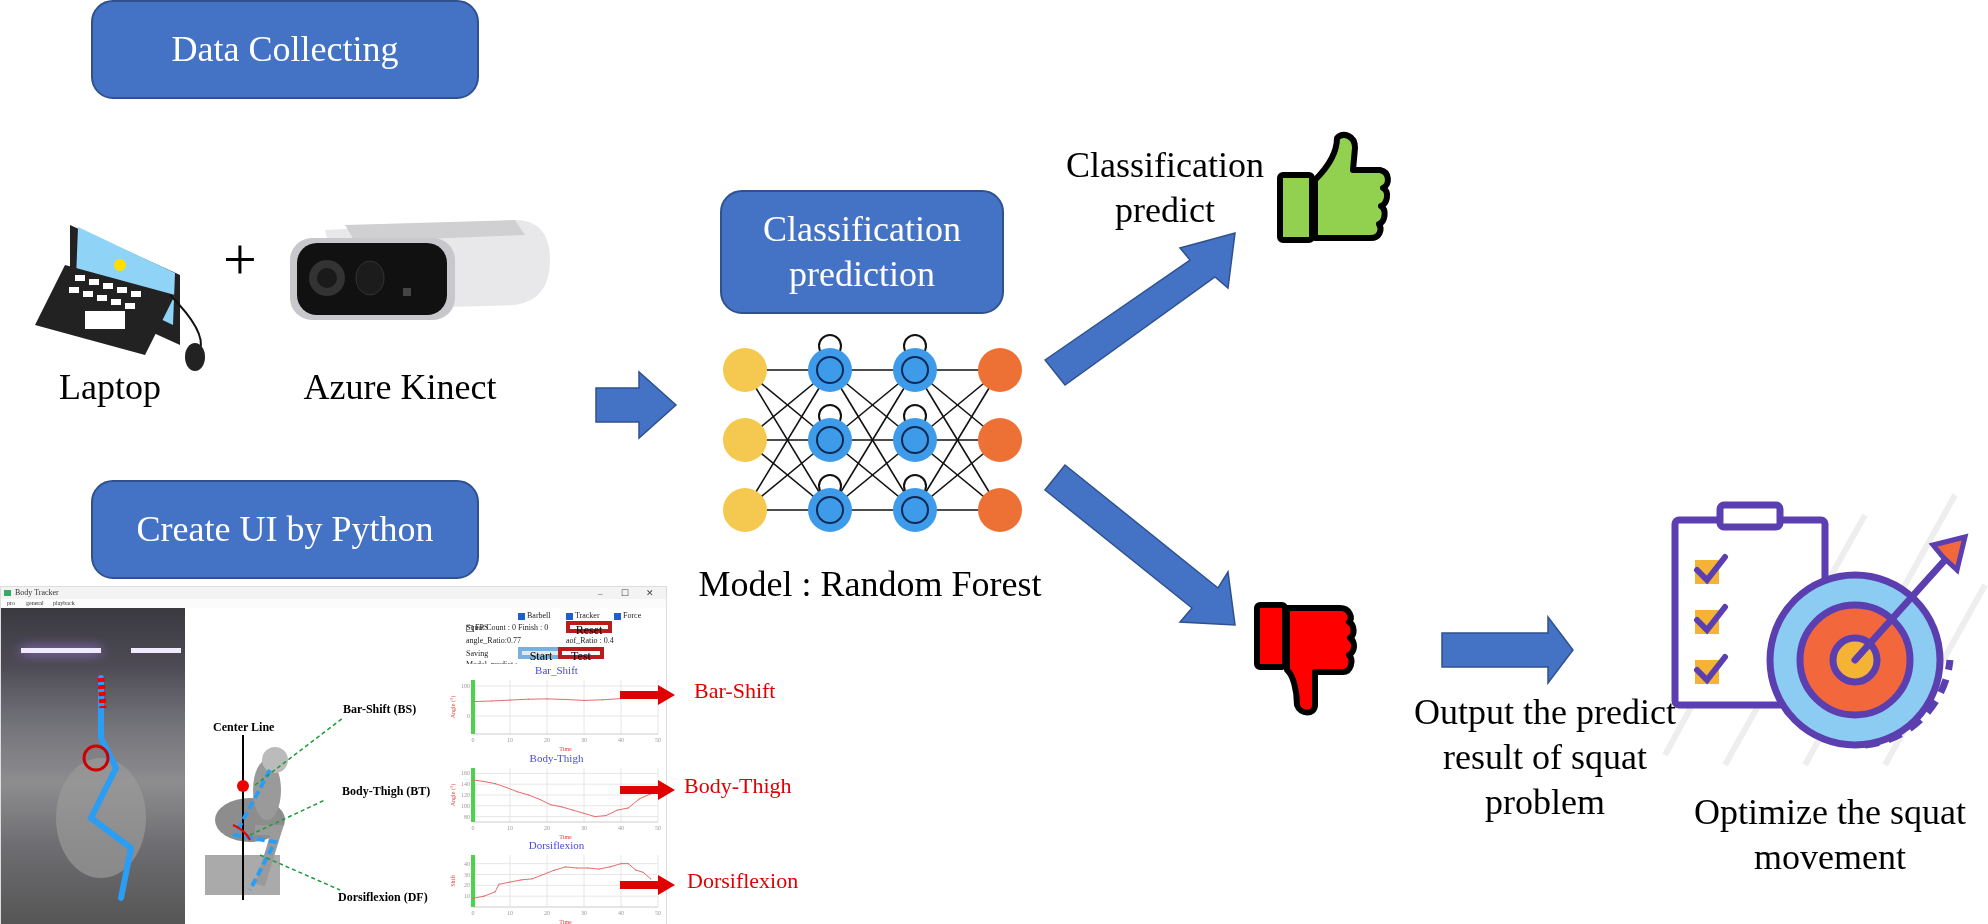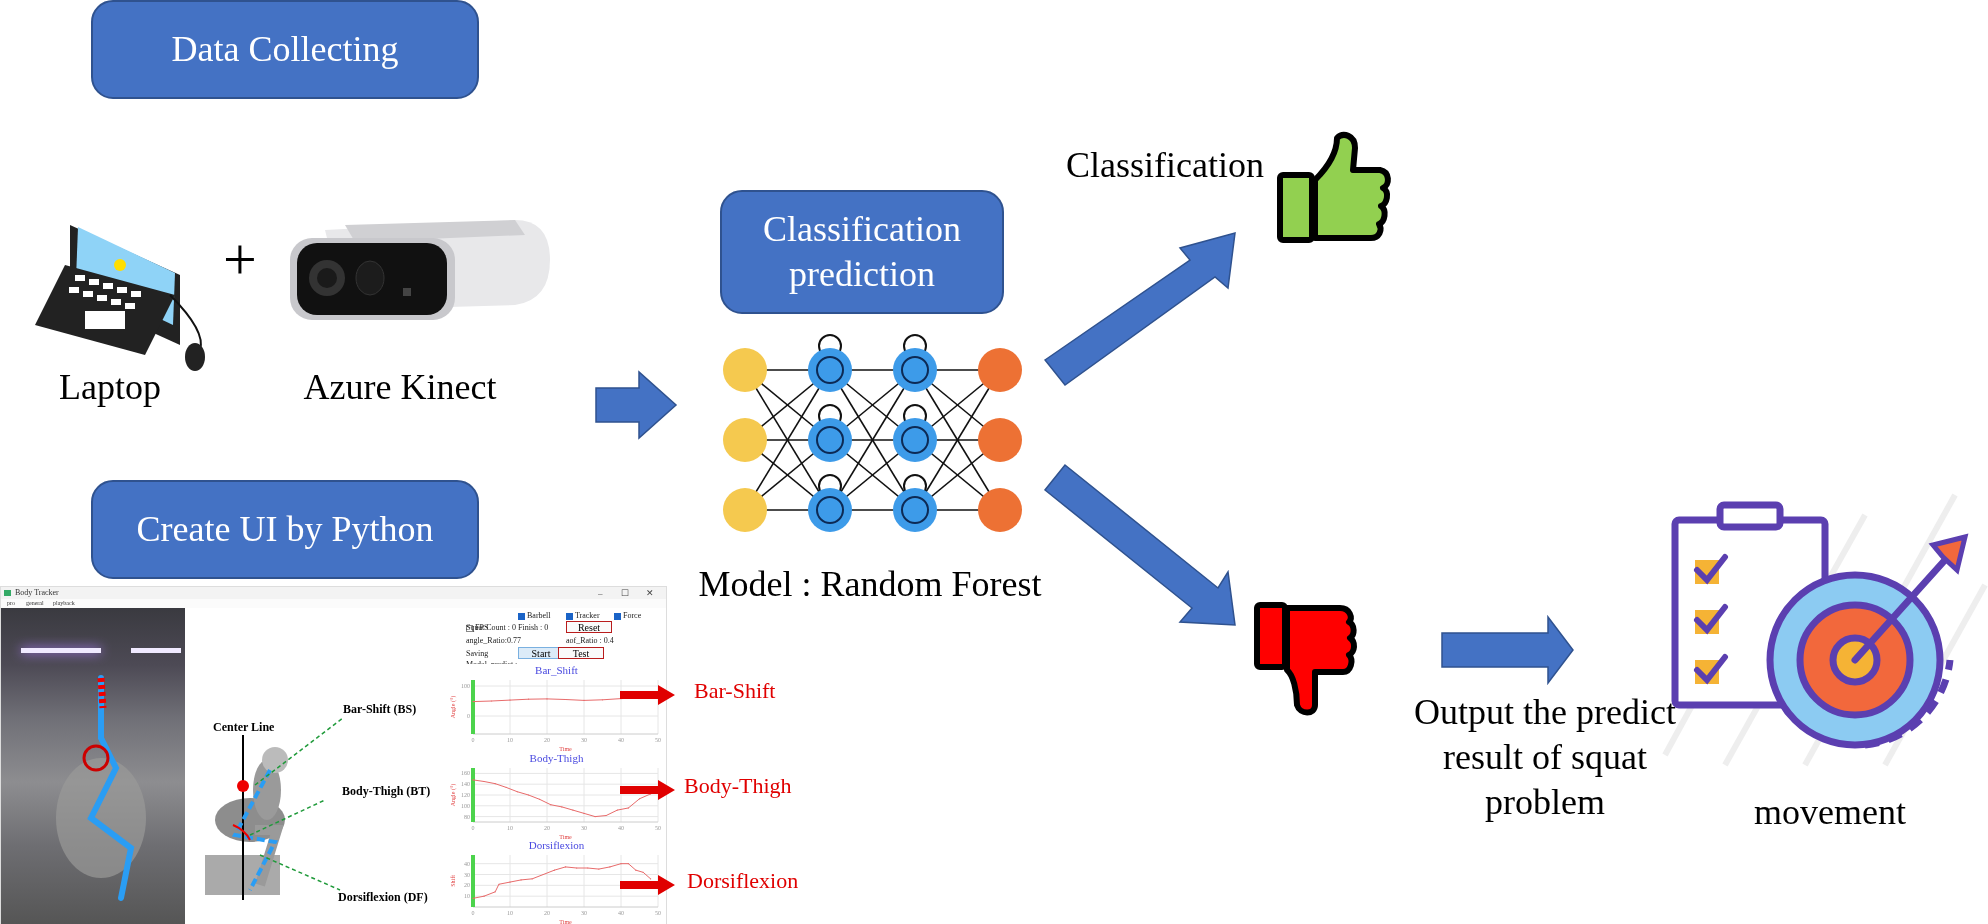--- a/index.html
+++ b/index.html
@@ -13,21 +13,21 @@
   .win{position:absolute;left:0;top:586px;width:665px;height:338px;background:#fff;border:1px solid #ddd;font-family:"Liberation Serif",serif;}
   .win-title{position:absolute;left:0;top:0;width:100%;height:12px;background:#f3f3f3;font-size:8px;line-height:12px;}
   .win-title .t{position:absolute;left:14px;color:#333;}
   .win-title .ctl{position:absolute;top:0;font-size:9px;color:#444;}
   .win-tabs{position:absolute;left:0;top:12px;width:100%;height:9px;font-size:6px;line-height:9px;color:#333;background:#fbfbfb;}
   .win-tabs span{position:absolute;}
   .cam{position:absolute;left:0;top:21px;width:184px;height:317px;background:linear-gradient(180deg,#3a3a40 0%,#4d4a55 18%,#707077 35%,#8d8d90 55%,#6e6e72 75%,#555 100%);}
   .ctrls{position:absolute;font-size:8px;color:#222;}
   .cb{display:inline-block;width:7px;height:7px;border:1px solid #888;vertical-align:middle;margin-right:2px;box-sizing:border-box;}
   .cb.on{background:#1a63c7;border-color:#1a63c7;}
-  .btn{position:absolute;border:1px solid #b91c1c;background:#fafafa;font-size:10px;text-align:center;line-height:11px;height:12px;box-sizing:border-box;}
+  .btn{position:absolute;border:4px solid #b91c1c;background:#fafafa;font-size:12px;text-align:center;line-height:11px;height:12px;box-sizing:border-box;}
   .btn.blue{background:#dcebf8;border-color:#7ab0e0;}
   .chart{position:absolute;background:#fff;}
   .ctitle{position:absolute;width:100%;text-align:center;font-size:11px;color:#4a4ae0;}
   .kin-label{position:absolute;font-family:"Liberation Serif",serif;font-weight:bold;font-size:12px;color:#000;}
 </style>
 </head>
 <body>
 
 <div class="bluebox" style="left:91px;top:0px;width:388px;height:99px;">
   <span>Data Collecting</span>
@@ -360,20 +360,21 @@
 
 <svg style="left:1040px;top:230px;" width="210" height="160" viewBox="0 0 210 160">
   <polygon points="5,130 150,30 140,18 195,3 188,58 175,47 25,155" fill="#4472c4" stroke="#2f528f" stroke-width="1.5"></polygon>
 </svg>
 <svg style="left:1040px;top:460px;" width="210" height="170" viewBox="0 0 210 170">
   <polygon points="25,5 178,128 188,112 195,165 140,162 152,148 5,30" fill="#4472c4" stroke="#2f528f" stroke-width="1.5"></polygon>
 </svg>
 
 <div class="label" style="left:1050px;top:143px;width:230px;">
   <div>Classification</div>
+  <div>predict</div>
 </div>
 
 <svg style="left:1275px;top:130px;" width="120" height="115" viewBox="0 0 120 115">
   <rect x="5" y="45" width="32" height="65" fill="#92d050" stroke="#000" stroke-width="6" rx="3"></rect>
   <path d="M40,50 C55,35 62,20 62,8 C68,2 80,5 80,18 L78,40 L105,40 C115,42 115,55 108,58 C115,62 112,74 106,76 C112,80 110,92 104,94 C108,100 104,108 96,108 L40,108 Z" fill="#92d050" stroke="#000" stroke-width="6" stroke-linejoin="round"></path>
 </svg>
 
 <svg style="left:1255px;top:600px;" width="115" height="120" viewBox="0 0 115 120">
   <rect x="2" y="5" width="28" height="62" fill="#ff0000" stroke="#000" stroke-width="6" rx="3"></rect>
   <path d="M32,8 L85,8 C95,8 98,18 94,22 C100,25 100,35 95,38 C101,42 100,52 94,55 C99,60 96,72 88,72 L60,72 L60,105 C60,115 45,115 42,105 C42,90 38,75 32,70 Z" fill="#ff0000" stroke="#000" stroke-width="6" stroke-linejoin="round"></path>
@@ -404,14 +405,15 @@
   <path d="M32,75 L42,85 L60,62 M32,125 L42,135 L60,112 M32,175 L42,185 L60,162" stroke="#5b3fb0" stroke-width="6" fill="none" stroke-linecap="round"></path>
   <circle cx="190" cy="165" r="85" fill="#8ccbf2" stroke="#5b3fb0" stroke-width="7"></circle>
   <circle cx="190" cy="165" r="55" fill="#f2683c" stroke="#5b3fb0" stroke-width="7"></circle>
   <circle cx="190" cy="165" r="22" fill="#f5b335" stroke="#5b3fb0" stroke-width="7"></circle>
   <path d="M200,250 A95,95 0 0 0 285,165" stroke="#5b3fb0" stroke-width="7" fill="none" stroke-dasharray="14 10"></path>
   <line x1="190" y1="165" x2="280" y2="65" stroke="#5b3fb0" stroke-width="7" stroke-linecap="round"></line>
   <polygon points="268,50 300,42 292,75 278,62" fill="#f2683c" stroke="#5b3fb0" stroke-width="5"></polygon>
 </svg>
 
 <div class="label" style="left:1680px;top:790px;width:300px;">
+  <div>Optimize the squat</div>
   <div>movement</div>
 </div>
 
 </body></html>

